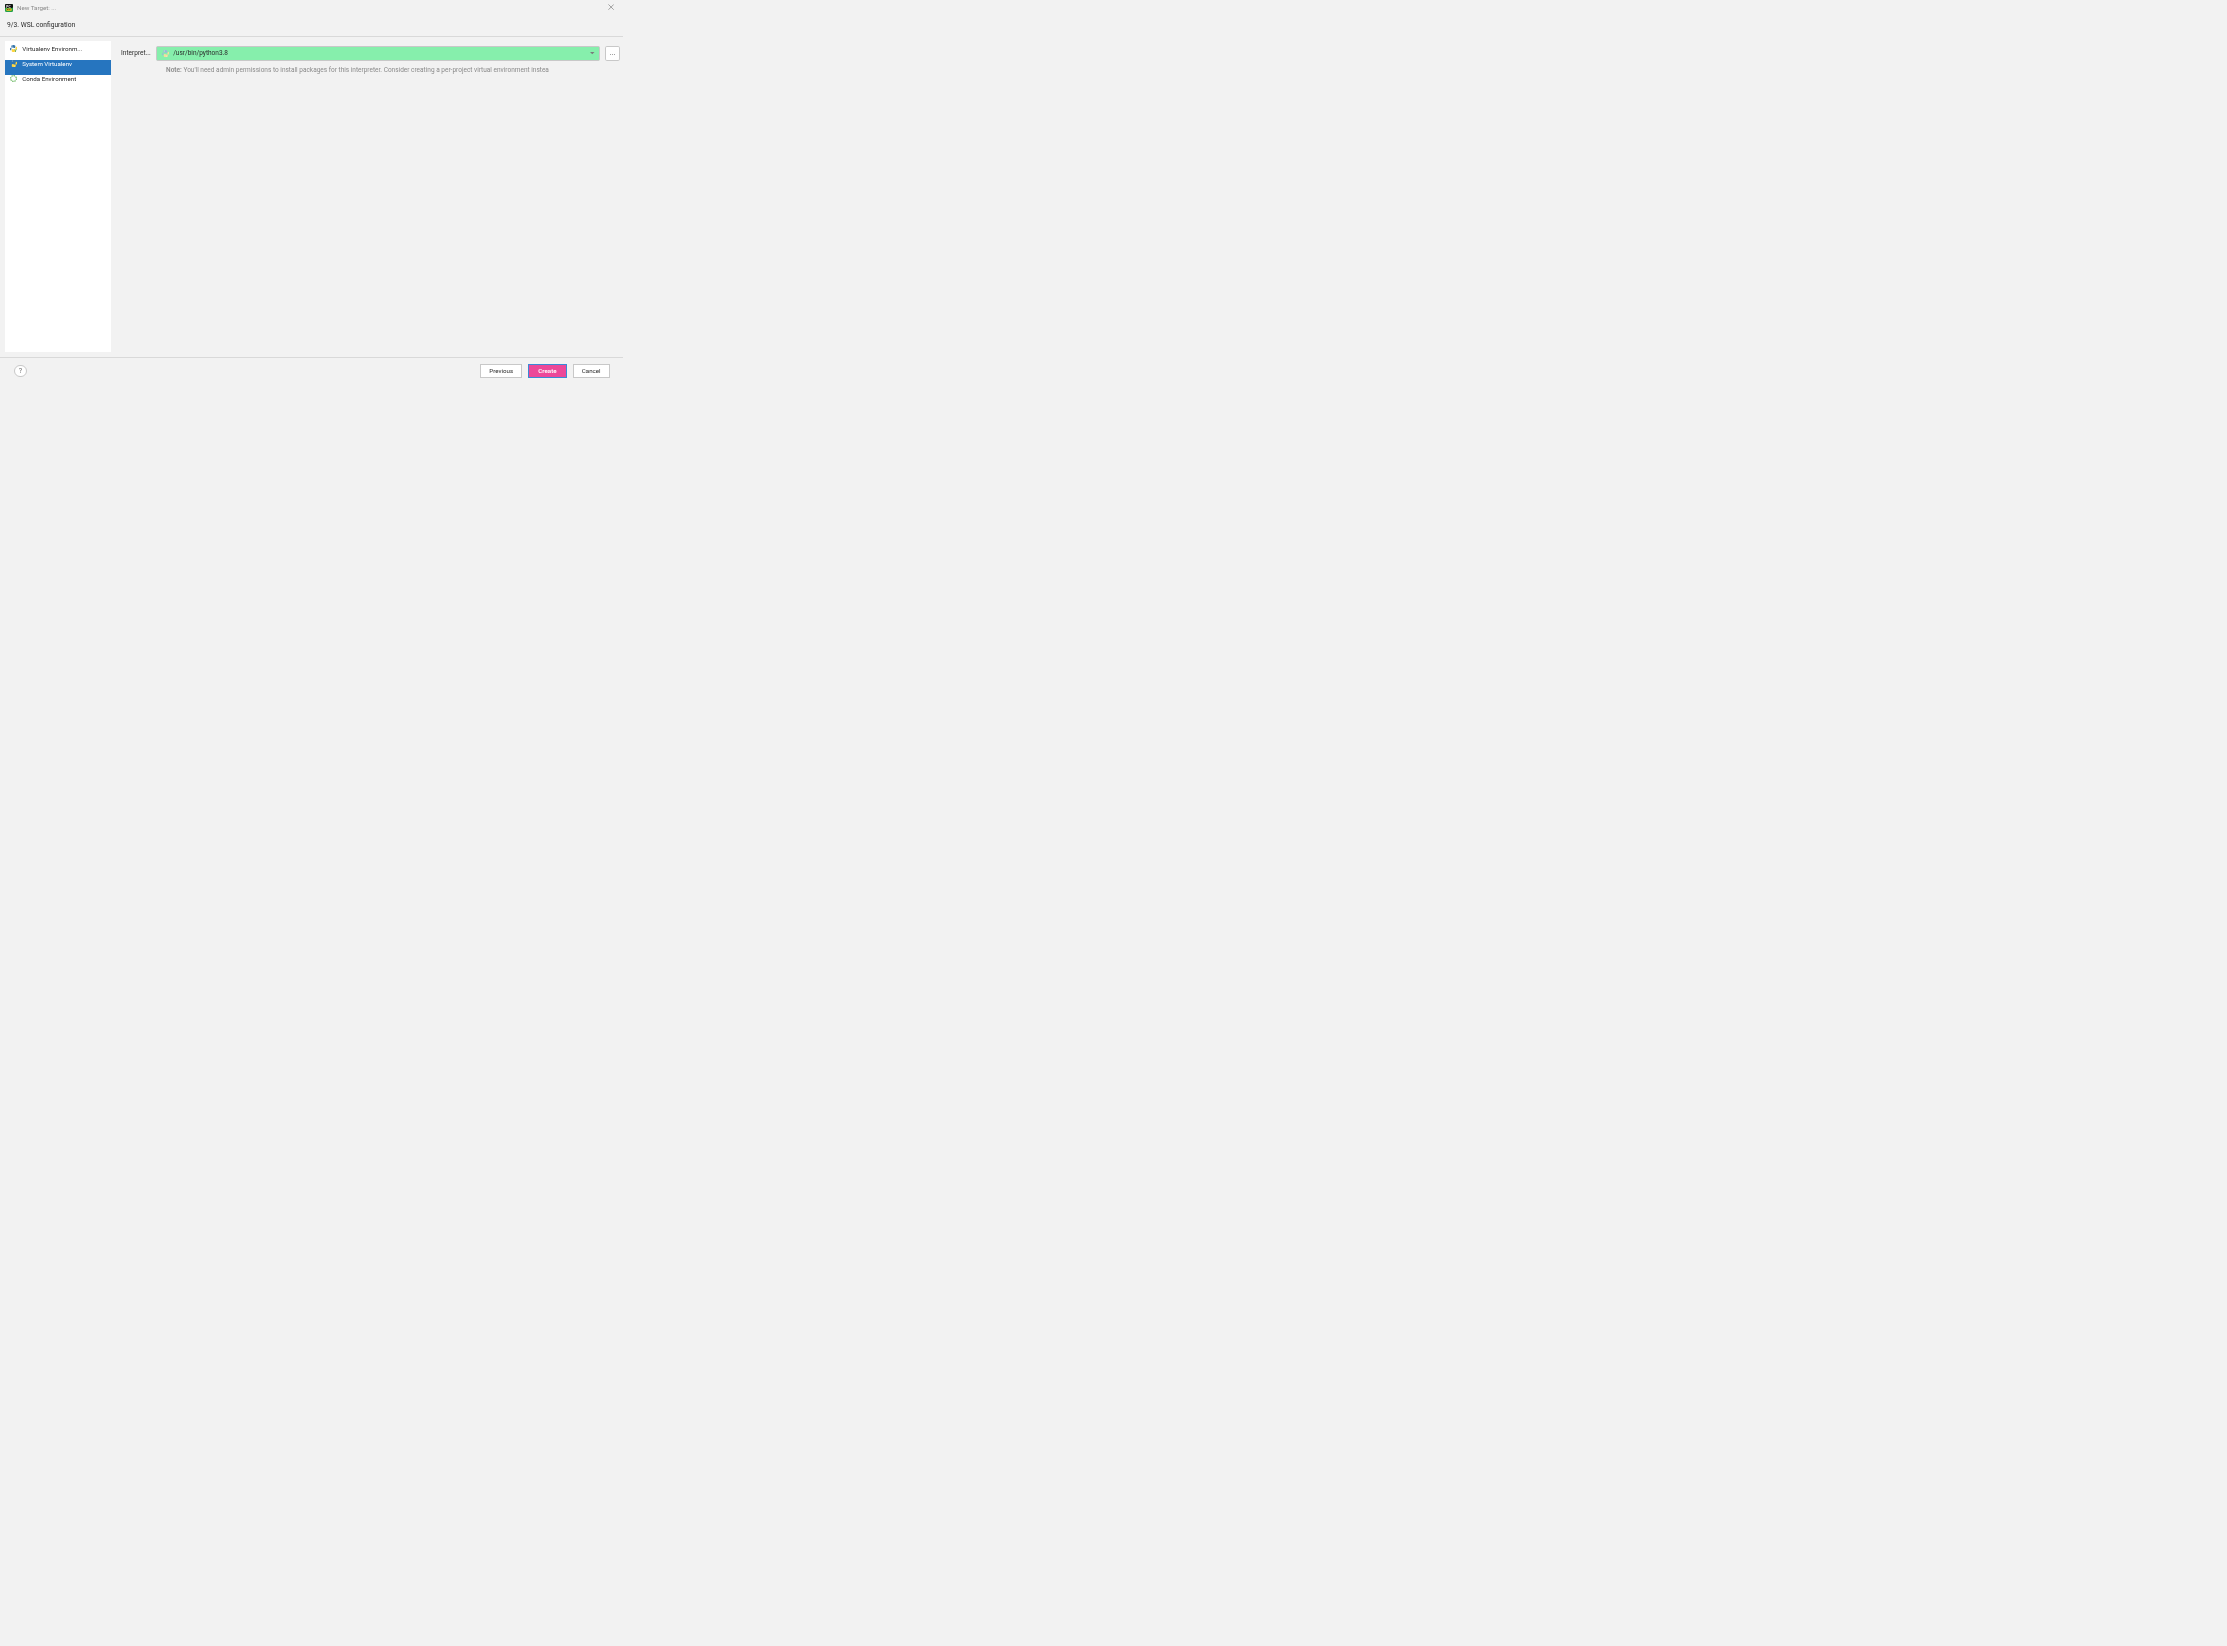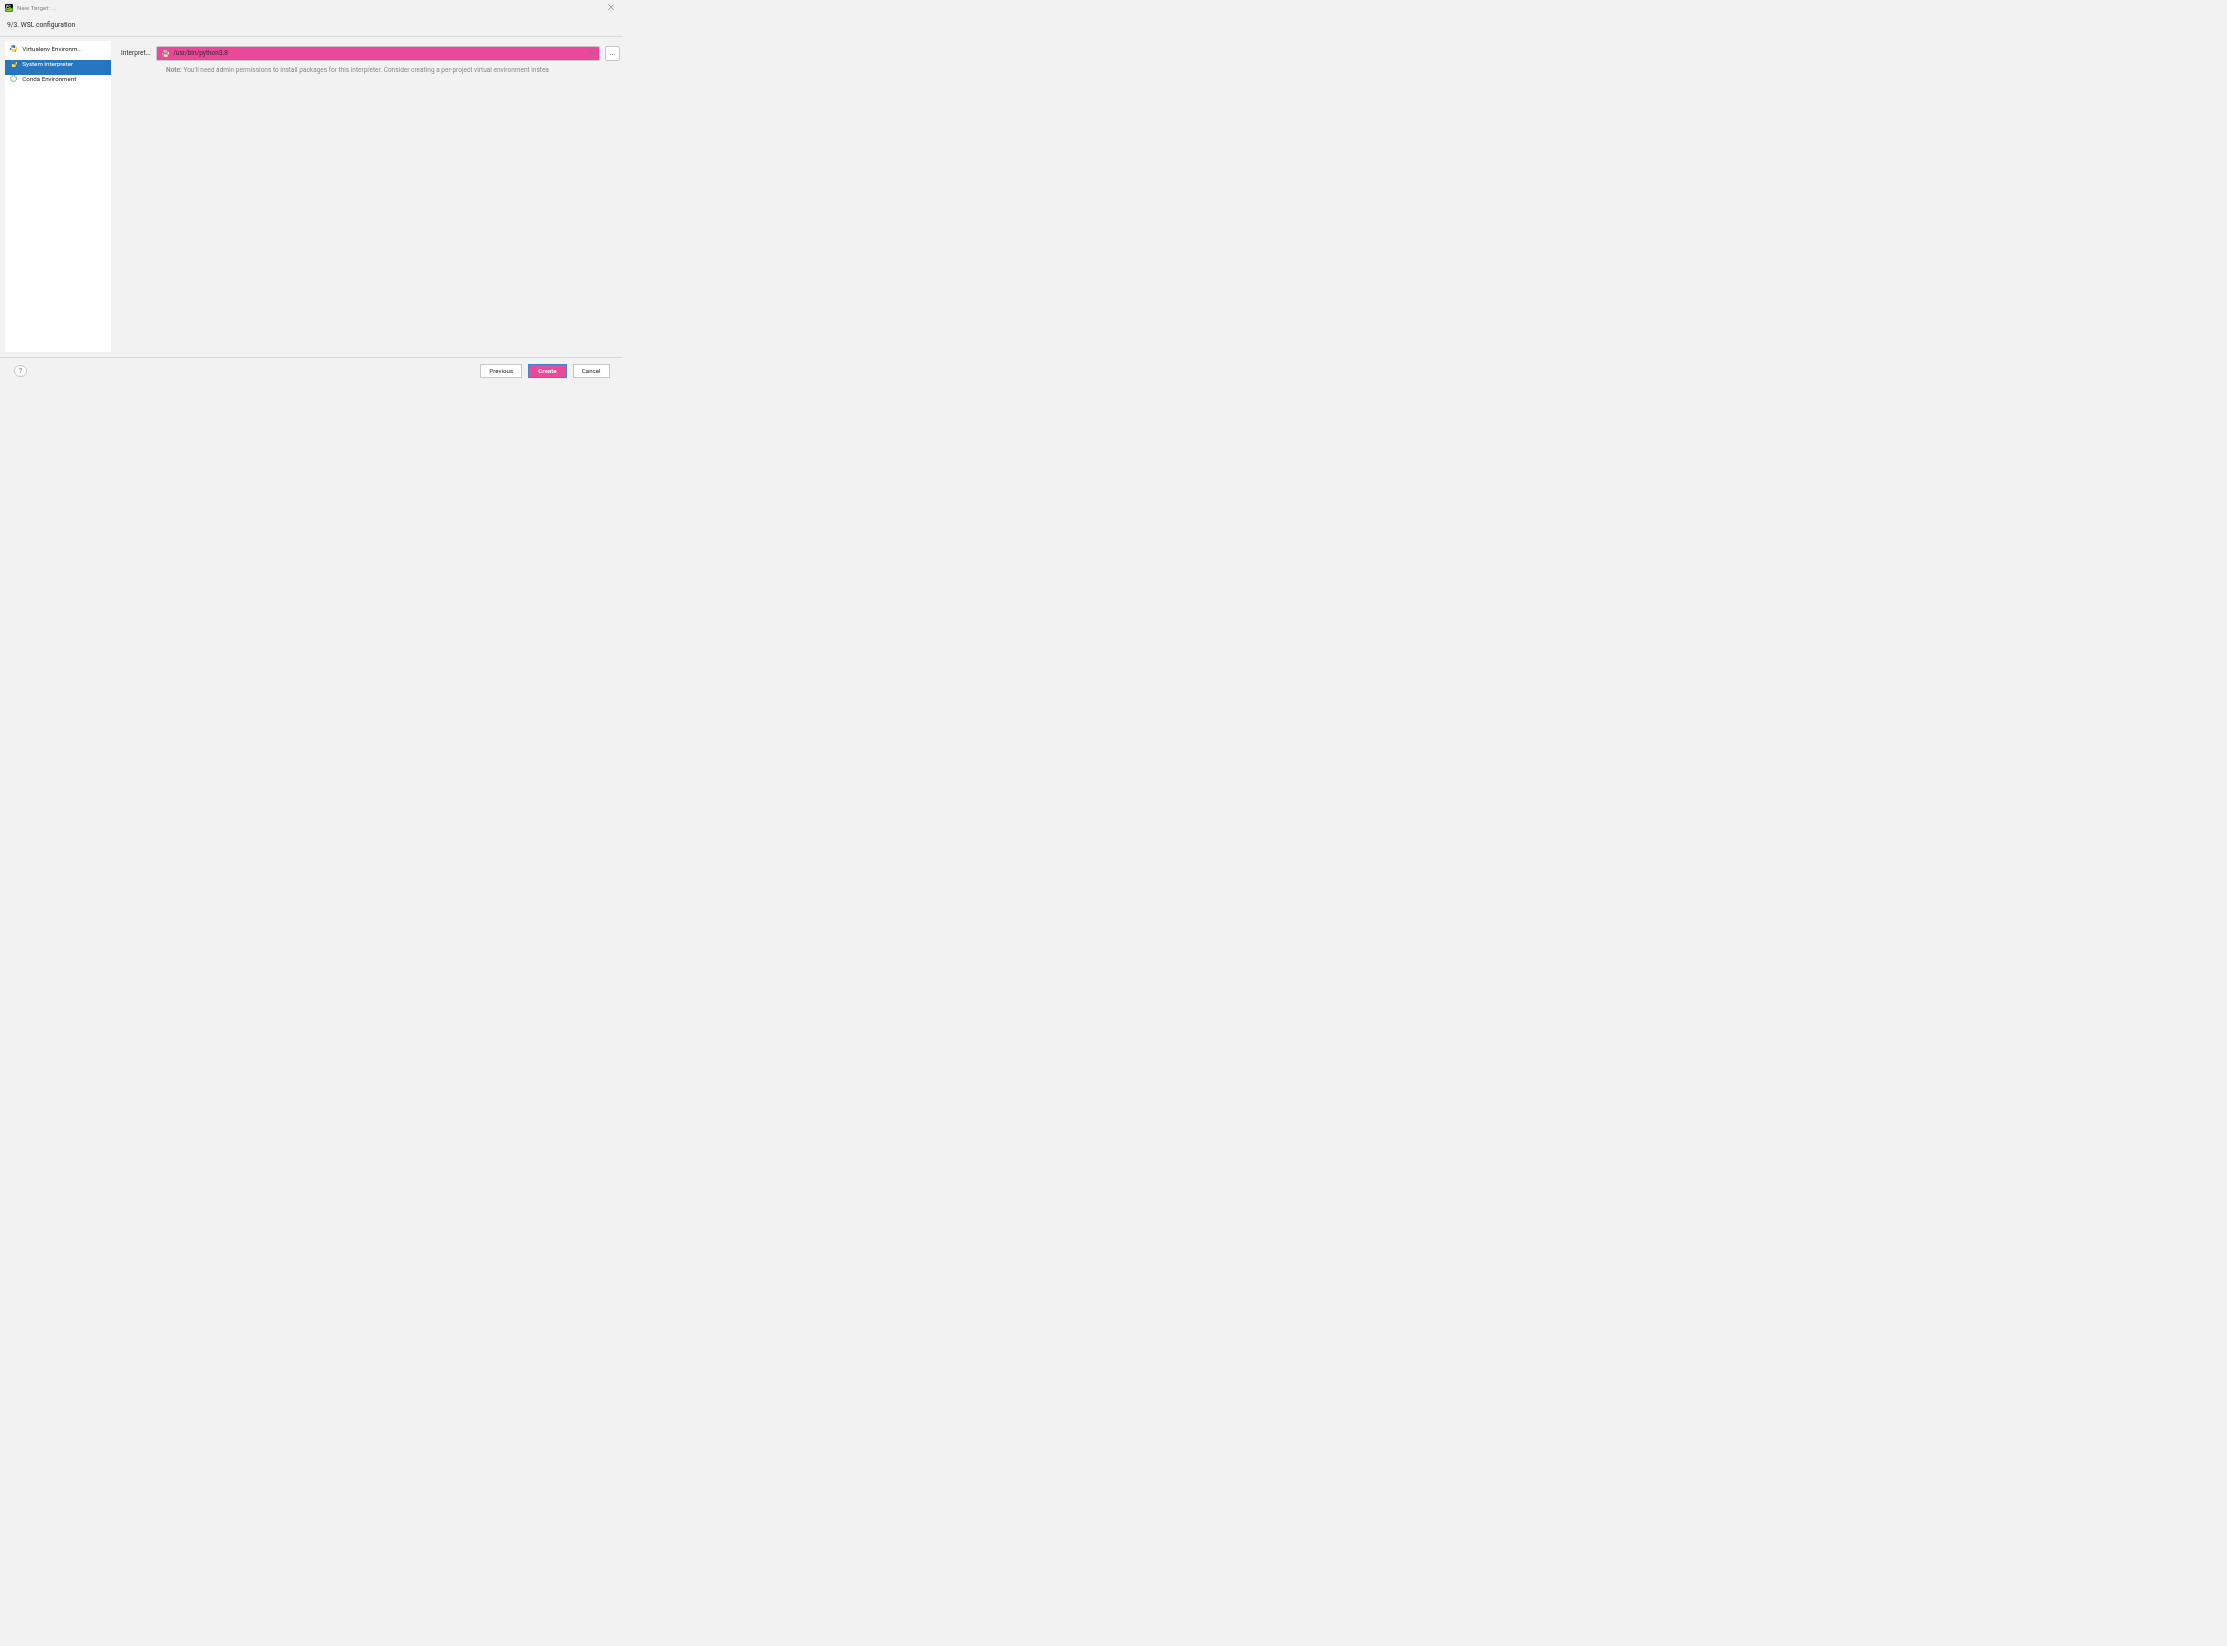--- a/index.html
+++ b/index.html
@@ -110,21 +110,21 @@
       gap: 5.3px;
       padding-right: 2.7px;
     }
     .combo {
       flex: 1;
       display: flex;
       align-items: center;
       height: 15px;
       border: 0.4px solid #c8c8c8;
       border-radius: 1.8px;
-      background: #ec4899;
+      background: #86efac;
       padding: 0 4.5px;
       position: relative;
     }
     .combo .combo-icon {
       width: 8px; height: 8px;
       margin-right: 3.6px;
       display: inline-flex; align-items: center; justify-content: center;
     }
     .combo .combo-text {
       flex: 1;
@@ -242,21 +242,21 @@
     </div>
     <div class="sidebar-item selected">
       <span class="icon">
         <svg width="7.1" height="7.1" viewBox="0 0 16 16">
           <path d="M7 0 C3 0 3 2 3 3 V5 H8 V6 H2 C0 6 0 8 0 9 C0 10 0 12 2 12 H3 V9 C3 7 4 7 5 7 H10 C12 7 12 5 12 4 V3 C12 2 12 0 8 0 Z" fill="#3776ab"></path>
           <circle cx="5" cy="2.3" r="0.9" fill="#fff"></circle>
           <path d="M9 16 C13 16 13 14 13 13 V11 H8 V10 H14 C16 10 16 8 16 7 C16 6 16 4 14 4 H13 V7 C13 9 12 9 11 9 H6 C4 9 4 11 4 12 V13 C4 14 4 16 8 16 Z" fill="#ffd43b"></path>
           <circle cx="11" cy="13.7" r="0.9" fill="#fff"></circle>
         </svg>
       </span>
-      <span class="label">System Interpreter</span>
+      <span class="label">System Virtualenv</span>
     </div>
     <div class="sidebar-item">
       <span class="icon">
         <svg width="7.1" height="7.1" viewBox="0 0 16 16">
           <circle cx="8" cy="8" r="6.5" fill="none" stroke="#4aa83f" stroke-width="2.5" stroke-dasharray="3 2"></circle>
         </svg>
       </span>
       <span class="label">Conda Environment</span>
     </div>
   </div>

